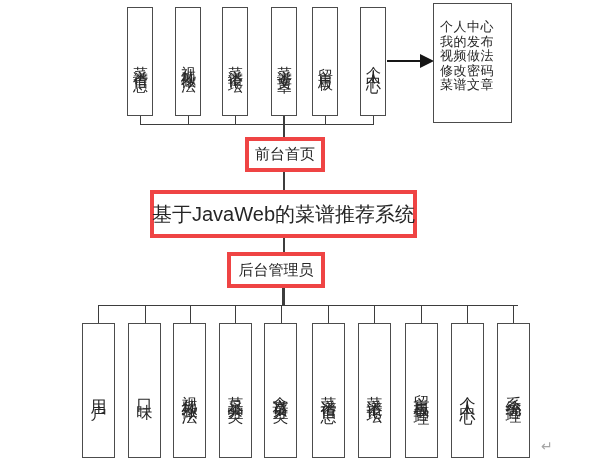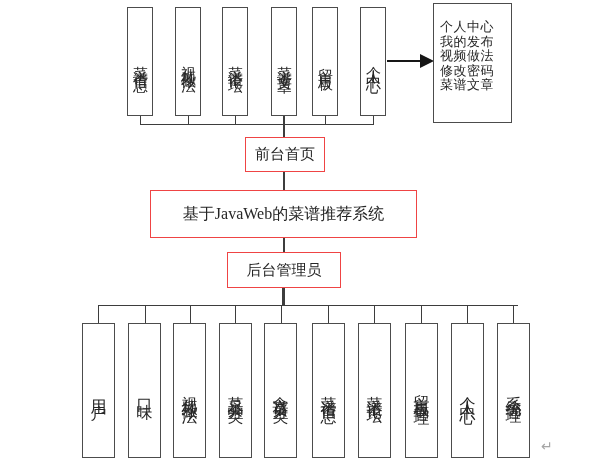--- a/index.html
+++ b/index.html
@@ -27,32 +27,32 @@
     letter-spacing: 4px;
     line-height: 1;
     color: #262626;
   }
   .vbox.top { top: 7px; width: 26px; height: 109px; }
   .vbox.bottom { top: 323px; width: 33px; height: 135px; font-size: 16px; }
   
   .hbox {
     position: absolute;
     box-sizing: border-box;
-    border: 1px solid #ef4444;
+    border: 4px solid #ef4444;
     background: #ffffff;
     display: flex;
     align-items: center;
     justify-content: center;
-    font-family: Liberation Serif, serif;
+    font-family: Liberation Sans, sans-serif;
     color: #262626;
     white-space: nowrap;
   }
   #front-home-box { left: 245px; top: 137px; width: 80px; height: 35px; font-size: 15px; }
-  #root-box      { left: 150px; top: 190px; width: 267px; height: 48px; font-size: 16px; }
-  #admin-box     { left: 227px; top: 252px; width: 114px; height: 36px; font-size: 15px; }
+  #root-box      { left: 150px; top: 190px; width: 267px; height: 48px; font-size: 20px; }
+  #admin-box     { left: 227px; top: 252px; width: 98px; height: 36px; font-size: 15px; }
   
   .line { position: absolute; background: #3d3d3d; }
   
   #detail-box {
     position: absolute;
     left: 433px; top: 3px; width: 79px; height: 120px;
     box-sizing: border-box;
     border: 1px solid #4c4c4c;
     background: #ffffff;
     padding: 16px 0 0 6px;

